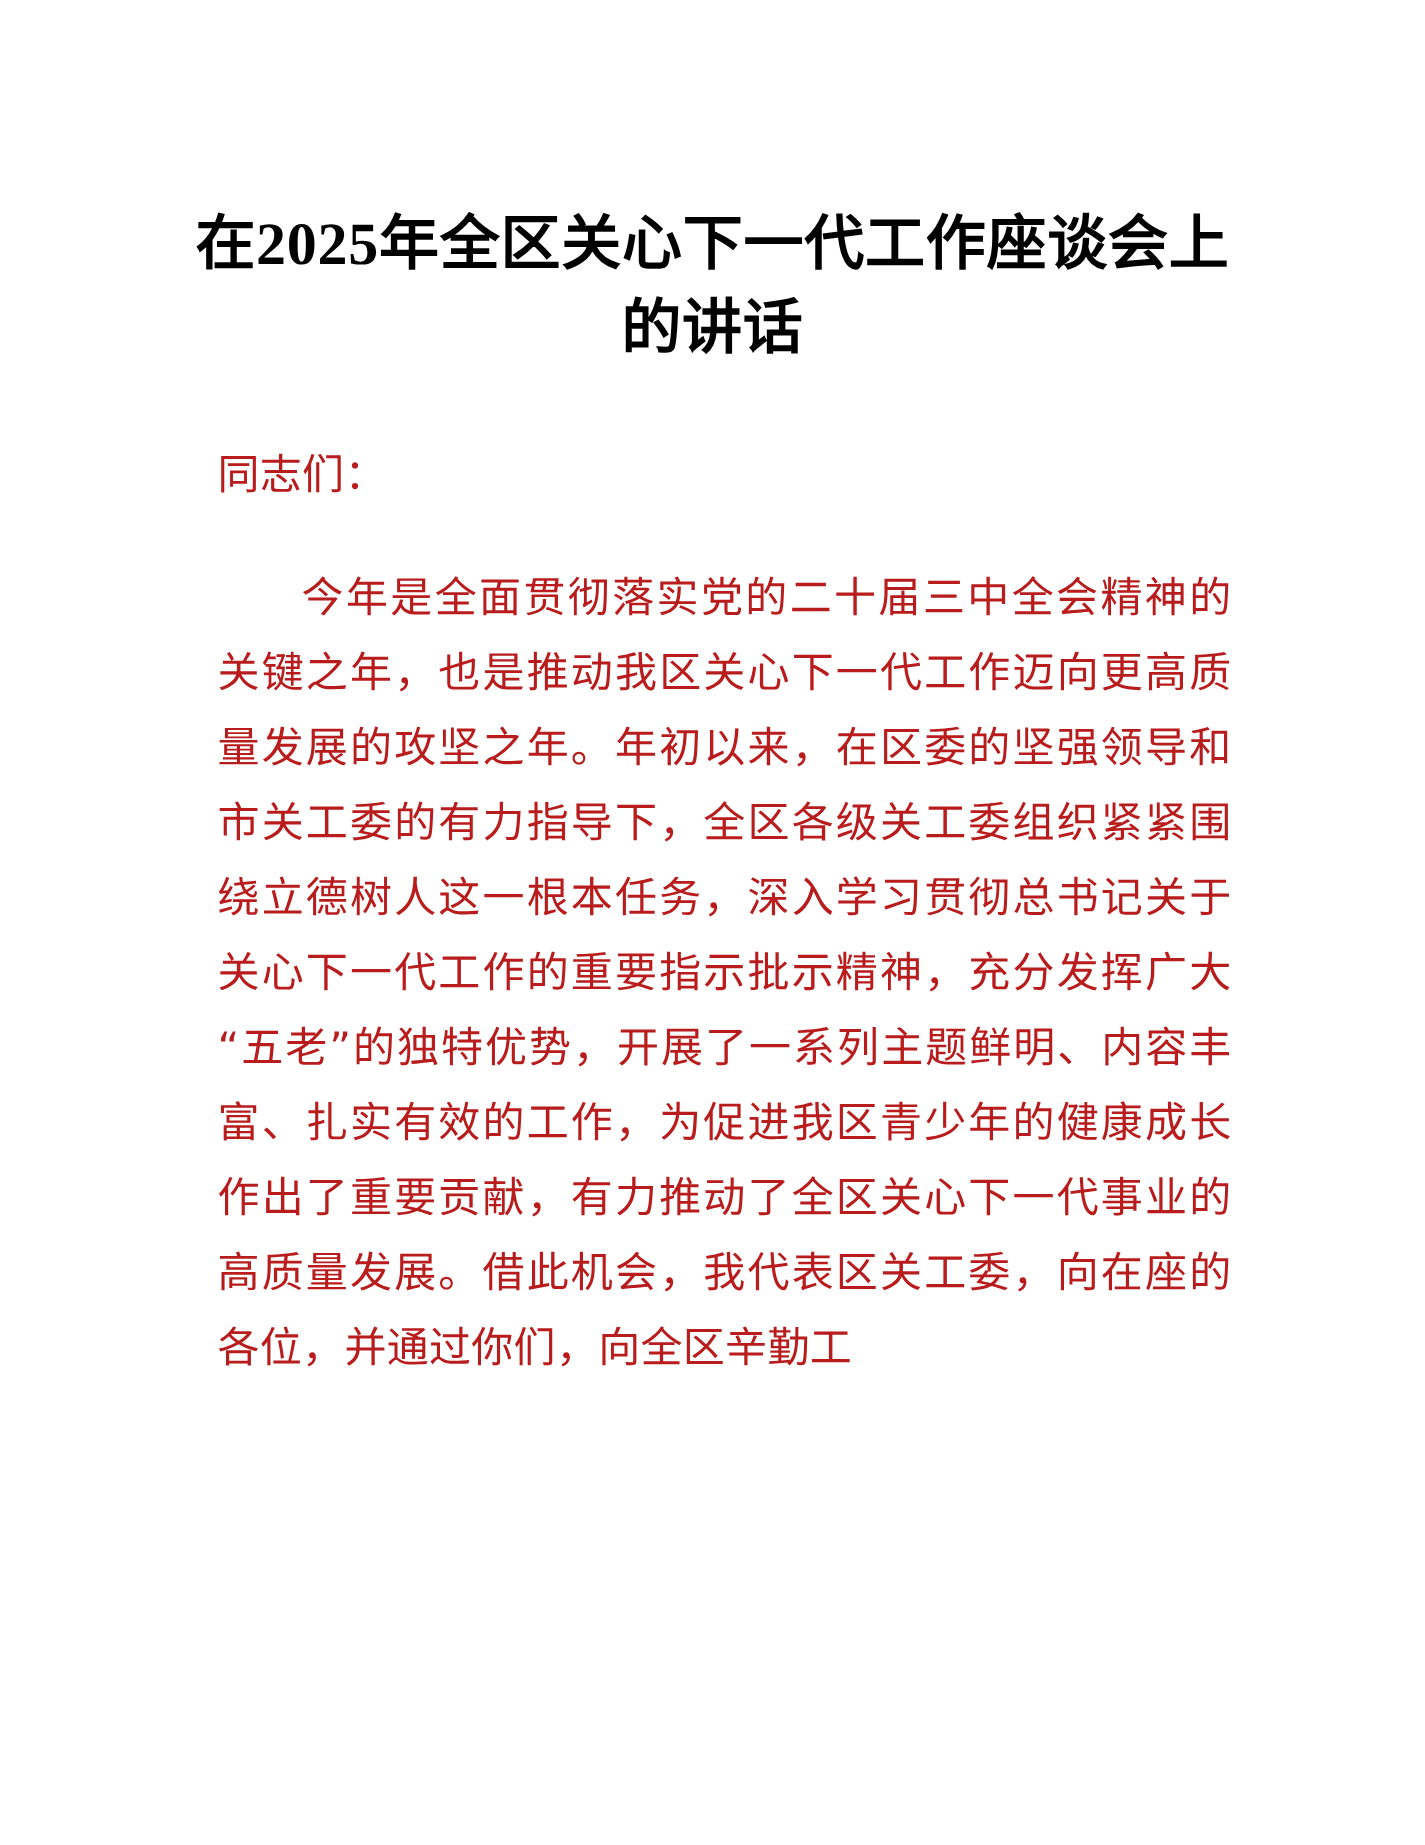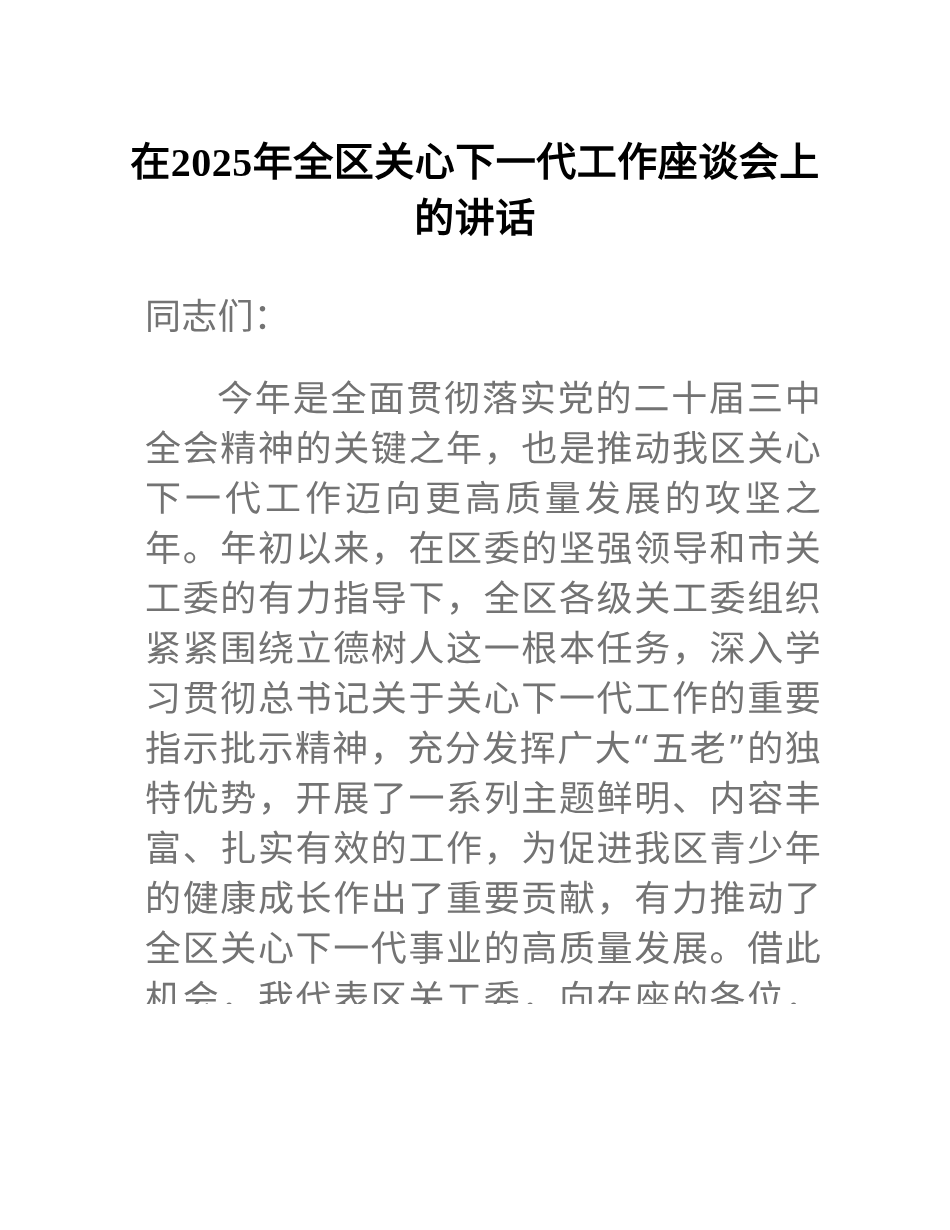--- a/index.html
+++ b/index.html
@@ -36,23 +36,23 @@
 
   .body-block {
     position: absolute;
     left: 145px;
     top: 292px;
     width: 676px;
   }
 
   .para {
     font-family: "DejaVu Sans", "Liberation Sans", sans-serif;
-    font-size: 36px;
+    font-size: 28px;
     line-height: 50px;
-    color: #737373;
+    color: #b91c1c;
     text-align: justify;
     text-justify: inter-character;
     margin: 0 0 20px 0;
     letter-spacing: 0.2px;
     word-break: break-all;
   }
 
   .para.indent {
     text-indent: 2em;
   }

